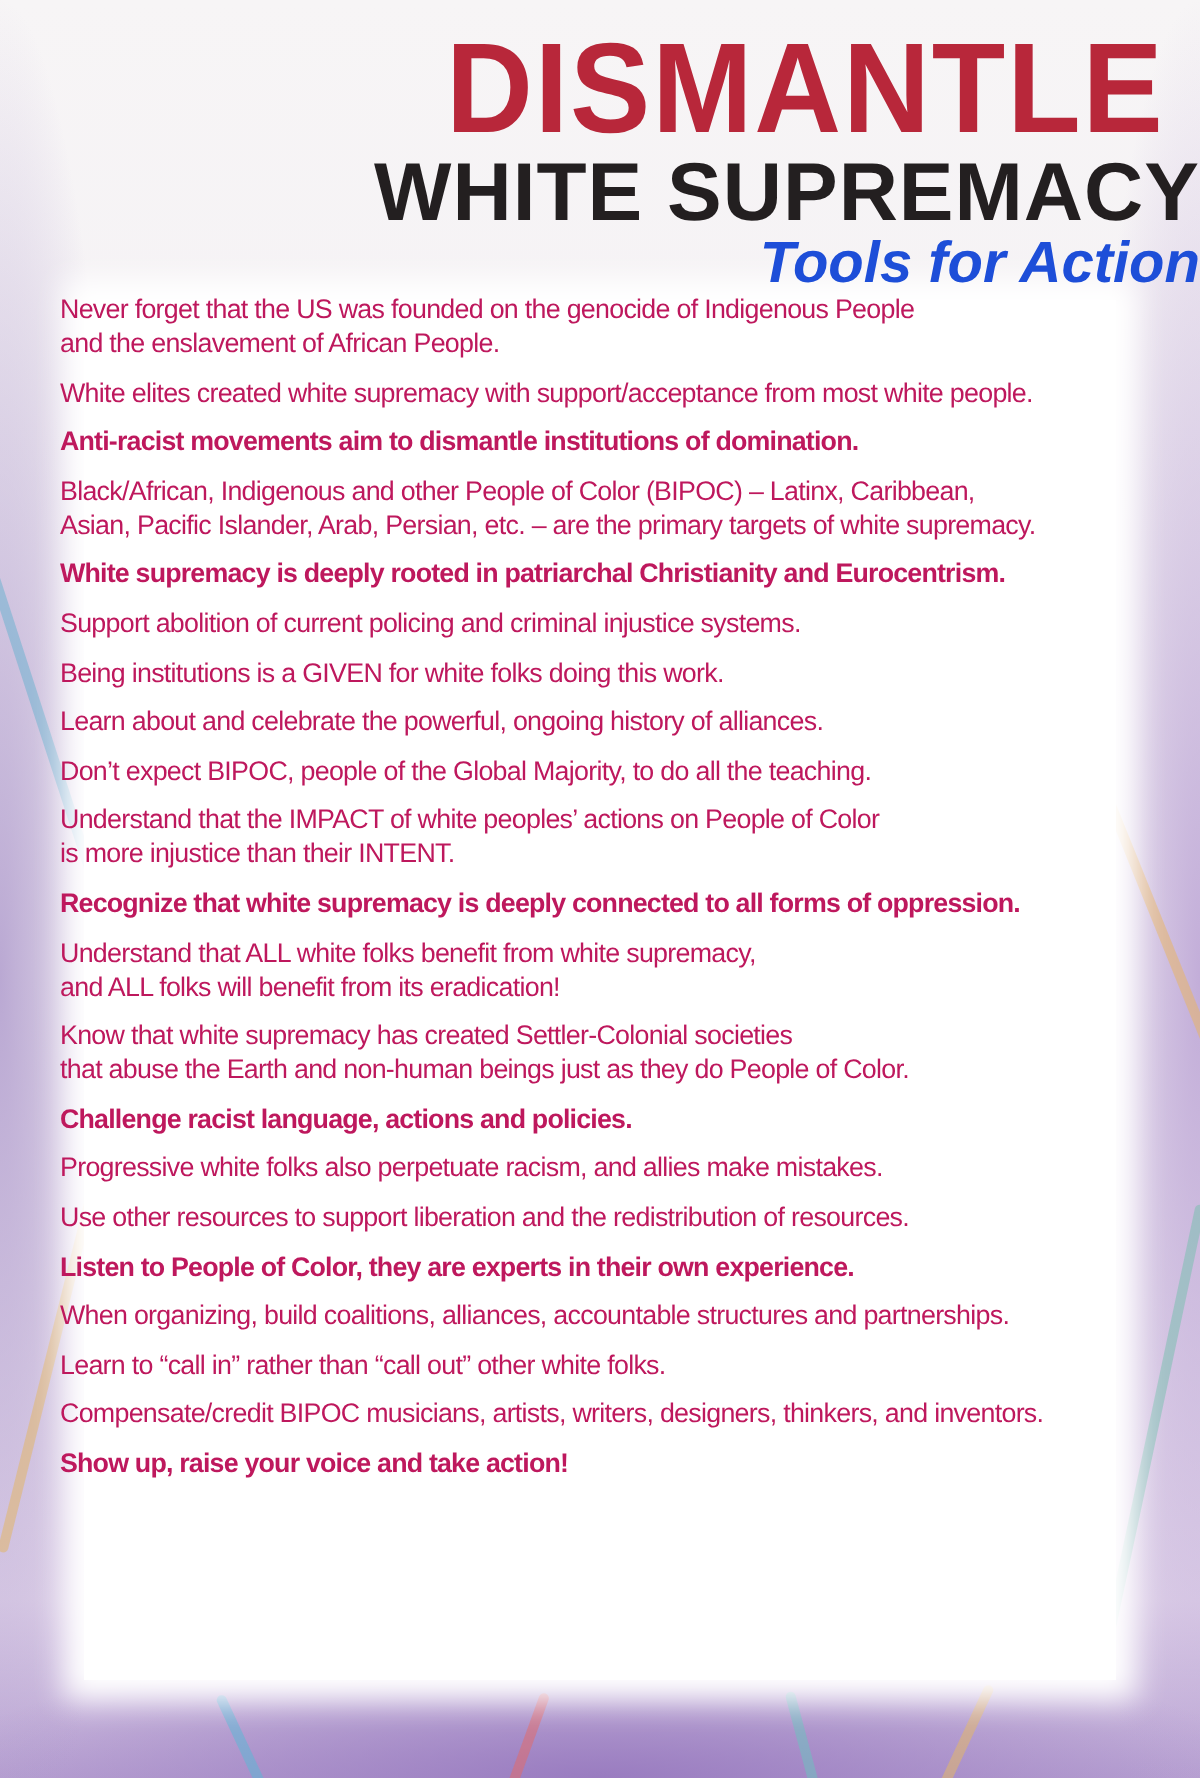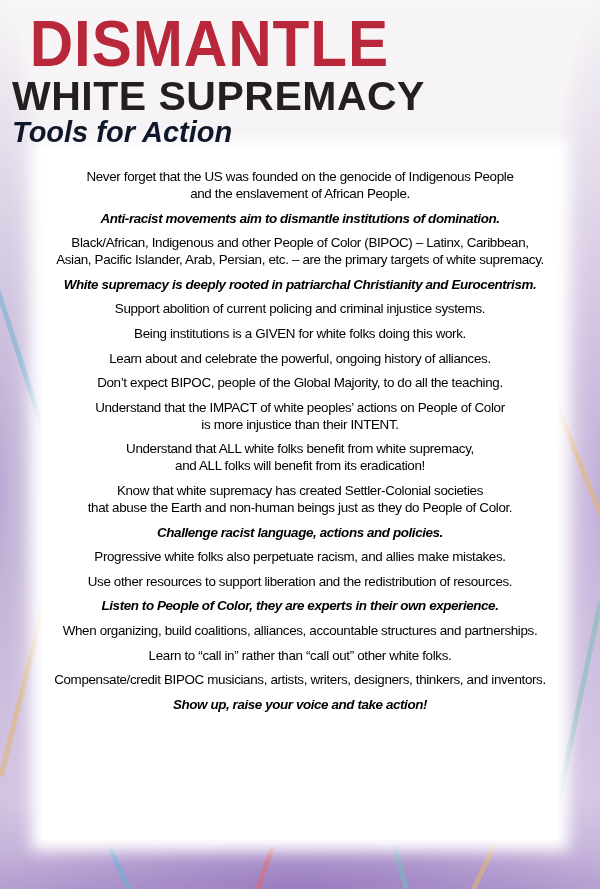--- a/index.html
+++ b/index.html
@@ -15,44 +15,44 @@
         radial-gradient(ellipse 90px 700px at 100% 55%, rgba(186,162,212,0.85), rgba(186,162,212,0) 70%),
         radial-gradient(ellipse 400px 80px at 50% 100%, rgba(150,120,190,0.9), rgba(150,120,190,0) 85%),
         linear-gradient(180deg, #f7f5f6 0%, #f2eef3 55%, #e2d6eb 90%, #b9a3d3 100%);
     }
     .stroke { position: absolute; width: 5px; border-radius: 3px; opacity: 0.55; }
     .panel {
       position: absolute; left: 42px; right: 42px; top: 150px; height: 690px;
       background: #ffffff;
       box-shadow: 0 0 14px 10px #ffffff;
     }
-    .header { position: absolute; top: 14px; left: 0; right: 0; text-align: left; padding-left: 12px; }
+    .header { position: absolute; top: 14px; left: 0; right: 0; text-align: right; padding-left: 12px; }
     .title-1 {
       font-family: "Liberation Sans", sans-serif; font-weight: 700;
       font-size: 64px; line-height: 60px; letter-spacing: 1px;
       color: #b8273a; transform: scaleX(0.94); display: block;
     }
     .title-2 {
       font-family: "Liberation Sans", sans-serif; font-weight: 700;
       font-size: 41px; line-height: 40px; letter-spacing: 0.5px;
       color: #231f20; display: block; margin-top: 2px;
     }
     .title-3 {
       font-family: "Liberation Sans", sans-serif; font-weight: 700; font-style: italic;
-      font-size: 29px; line-height: 32px; color: #0f172a; display: block;
+      font-size: 29px; line-height: 32px; color: #1d4ed8; display: block;
     }
     .content {
-      position: absolute; top: 168px; left: 30px; right: 30px;
-      text-align: center; color: #000000;
+      position: absolute; top: 146px; left: 30px; right: 30px;
+      text-align: left; color: #be185d;
     }
     .item {
       font-size: 13.4px; line-height: 17px; margin: 0 0 7.6px 0;
       letter-spacing: -0.35px; white-space: nowrap;
     }
-    .item.bold { font-weight: 700; letter-spacing: -0.4px; font-style: italic; }
+    .item.bold { font-weight: 700; letter-spacing: -0.4px; }
     .item .line { display: block; }
   </style>
 </head>
 <body>
 
 <div class="bg">
   <div class="stroke" style="left:18px;top:250px;height:220px;background:#6fb3cf;transform:rotate(-18deg);"></div>
   <div class="stroke" style="left:30px;top:520px;height:260px;background:#e2b76a;transform:rotate(14deg);"></div>
   <div class="stroke" style="left:560px;top:300px;height:240px;background:#e8b468;transform:rotate(-22deg);"></div>
   <div class="stroke" style="left:575px;top:600px;height:220px;background:#7bbfb0;transform:rotate(12deg);"></div>
@@ -68,20 +68,23 @@
   <span class="title-1">DISMANTLE</span>
   <span class="title-2">WHITE SUPREMACY</span>
   <span class="title-3">Tools for Action</span>
 </div>
 
 <div class="content" id="action-list">
     <div class="item">
       <span class="line">Never forget that the US was founded on the genocide of Indigenous People</span>
       <span class="line">and the enslavement of African People.</span>
     </div>
+    <div class="item">
+      <span class="line">White elites created white supremacy with support/acceptance from most white people.</span>
+    </div>
     <div class="item bold">
       <span class="line">Anti-racist movements aim to dismantle institutions of domination.</span>
     </div>
     <div class="item">
       <span class="line">Black/African, Indigenous and other People of Color (BIPOC) – Latinx, Caribbean,</span>
       <span class="line">Asian, Pacific Islander, Arab, Persian, etc. – are the primary targets of white supremacy.</span>
     </div>
     <div class="item bold">
       <span class="line">White supremacy is deeply rooted in patriarchal Christianity and Eurocentrism.</span>
     </div>
@@ -93,20 +96,23 @@
     </div>
     <div class="item">
       <span class="line">Learn about and celebrate the powerful, ongoing history of alliances.</span>
     </div>
     <div class="item">
       <span class="line">Don’t expect BIPOC, people of the Global Majority, to do all the teaching.</span>
     </div>
     <div class="item">
       <span class="line">Understand that the IMPACT of white peoples’ actions on People of Color</span>
       <span class="line">is more injustice than their INTENT.</span>
+    </div>
+    <div class="item bold">
+      <span class="line">Recognize that white supremacy is deeply connected to all forms of oppression.</span>
     </div>
     <div class="item">
       <span class="line">Understand that ALL white folks benefit from white supremacy,</span>
       <span class="line">and ALL folks will benefit from its eradication!</span>
     </div>
     <div class="item">
       <span class="line">Know that white supremacy has created Settler-Colonial societies</span>
       <span class="line">that abuse the Earth and non-human beings just as they do People of Color.</span>
     </div>
     <div class="item bold">

